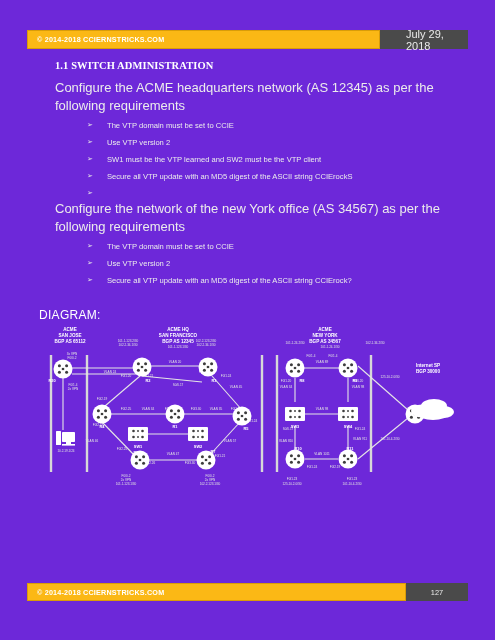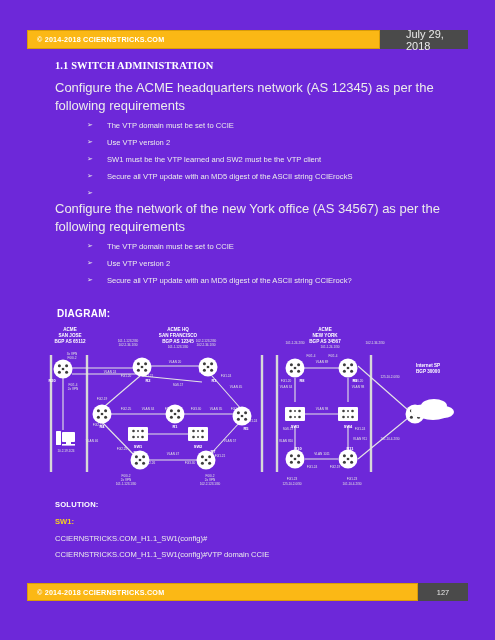--- a/index.html
+++ b/index.html
@@ -94,24 +94,24 @@
     position: absolute;
     left: 60px;
     top: 0px;
     font-size: 7px;
     color: #e8e8e8;
   }
   .gap-block { height: 12px; }
   
   .diagram-label {
     position: absolute;
-    left: 57px;
+    left: 39px;
     top: 308px;
-    font-size: 10px;
-    font-weight: bold;
+    font-size: 12px;
+    font-weight: normal;
     letter-spacing: 0.3px;
     color: #ffffff;
   }
   .diagram-wrap {
     position: absolute;
     left: 30px;
     top: 322px;
     width: 435px;
     height: 168px;
   }
@@ -158,21 +158,21 @@
     display: flex;
     align-items: center;
     padding-left: 9px;
     font-size: 7.2px;
     font-weight: bold;
     letter-spacing: 0.2px;
     box-sizing: border-box;
     border: 1px solid #d99c08;
   }
   .footer-page {
-    width: 50px;
+    width: 62px;
     background: #4a4a4a;
     color: #eaeaea;
     display: flex;
     align-items: center;
     justify-content: center;
     font-size: 7.4px;
     box-sizing: border-box;
   }
 </style>
 </head>
@@ -471,26 +471,20 @@
         <text x="268" y="128">R10</text>
         <text x="320" y="128">R11</text>
         <text x="108" y="126">SW1</text>
         <text x="168" y="126">SW2</text>
         <text x="265" y="106">SW3</text>
         <text x="318" y="106">SW4</text>
       </g>
     </svg>
   </div>
 
-  <div class="solution">
-    <div class="sol-title">SOLUTION:</div>
-    <div class="sol-device">SW1:</div>
-    <div class="sol-line">CCIERNSTRICKS.COM_H1.1_SW1(config)#</div>
-    <div class="sol-line">CCIERNSTRICKS.COM_H1.1_SW1(config)#VTP domain CCIE</div>
-  </div>
 
   <div class="footer-row">
     <div class="footer-brand">
       <span>© 2014-2018 CCIERNSTRICKS.COM</span>
     </div>
     <div class="footer-page">127</div>
   </div>
 
 </div>
 

